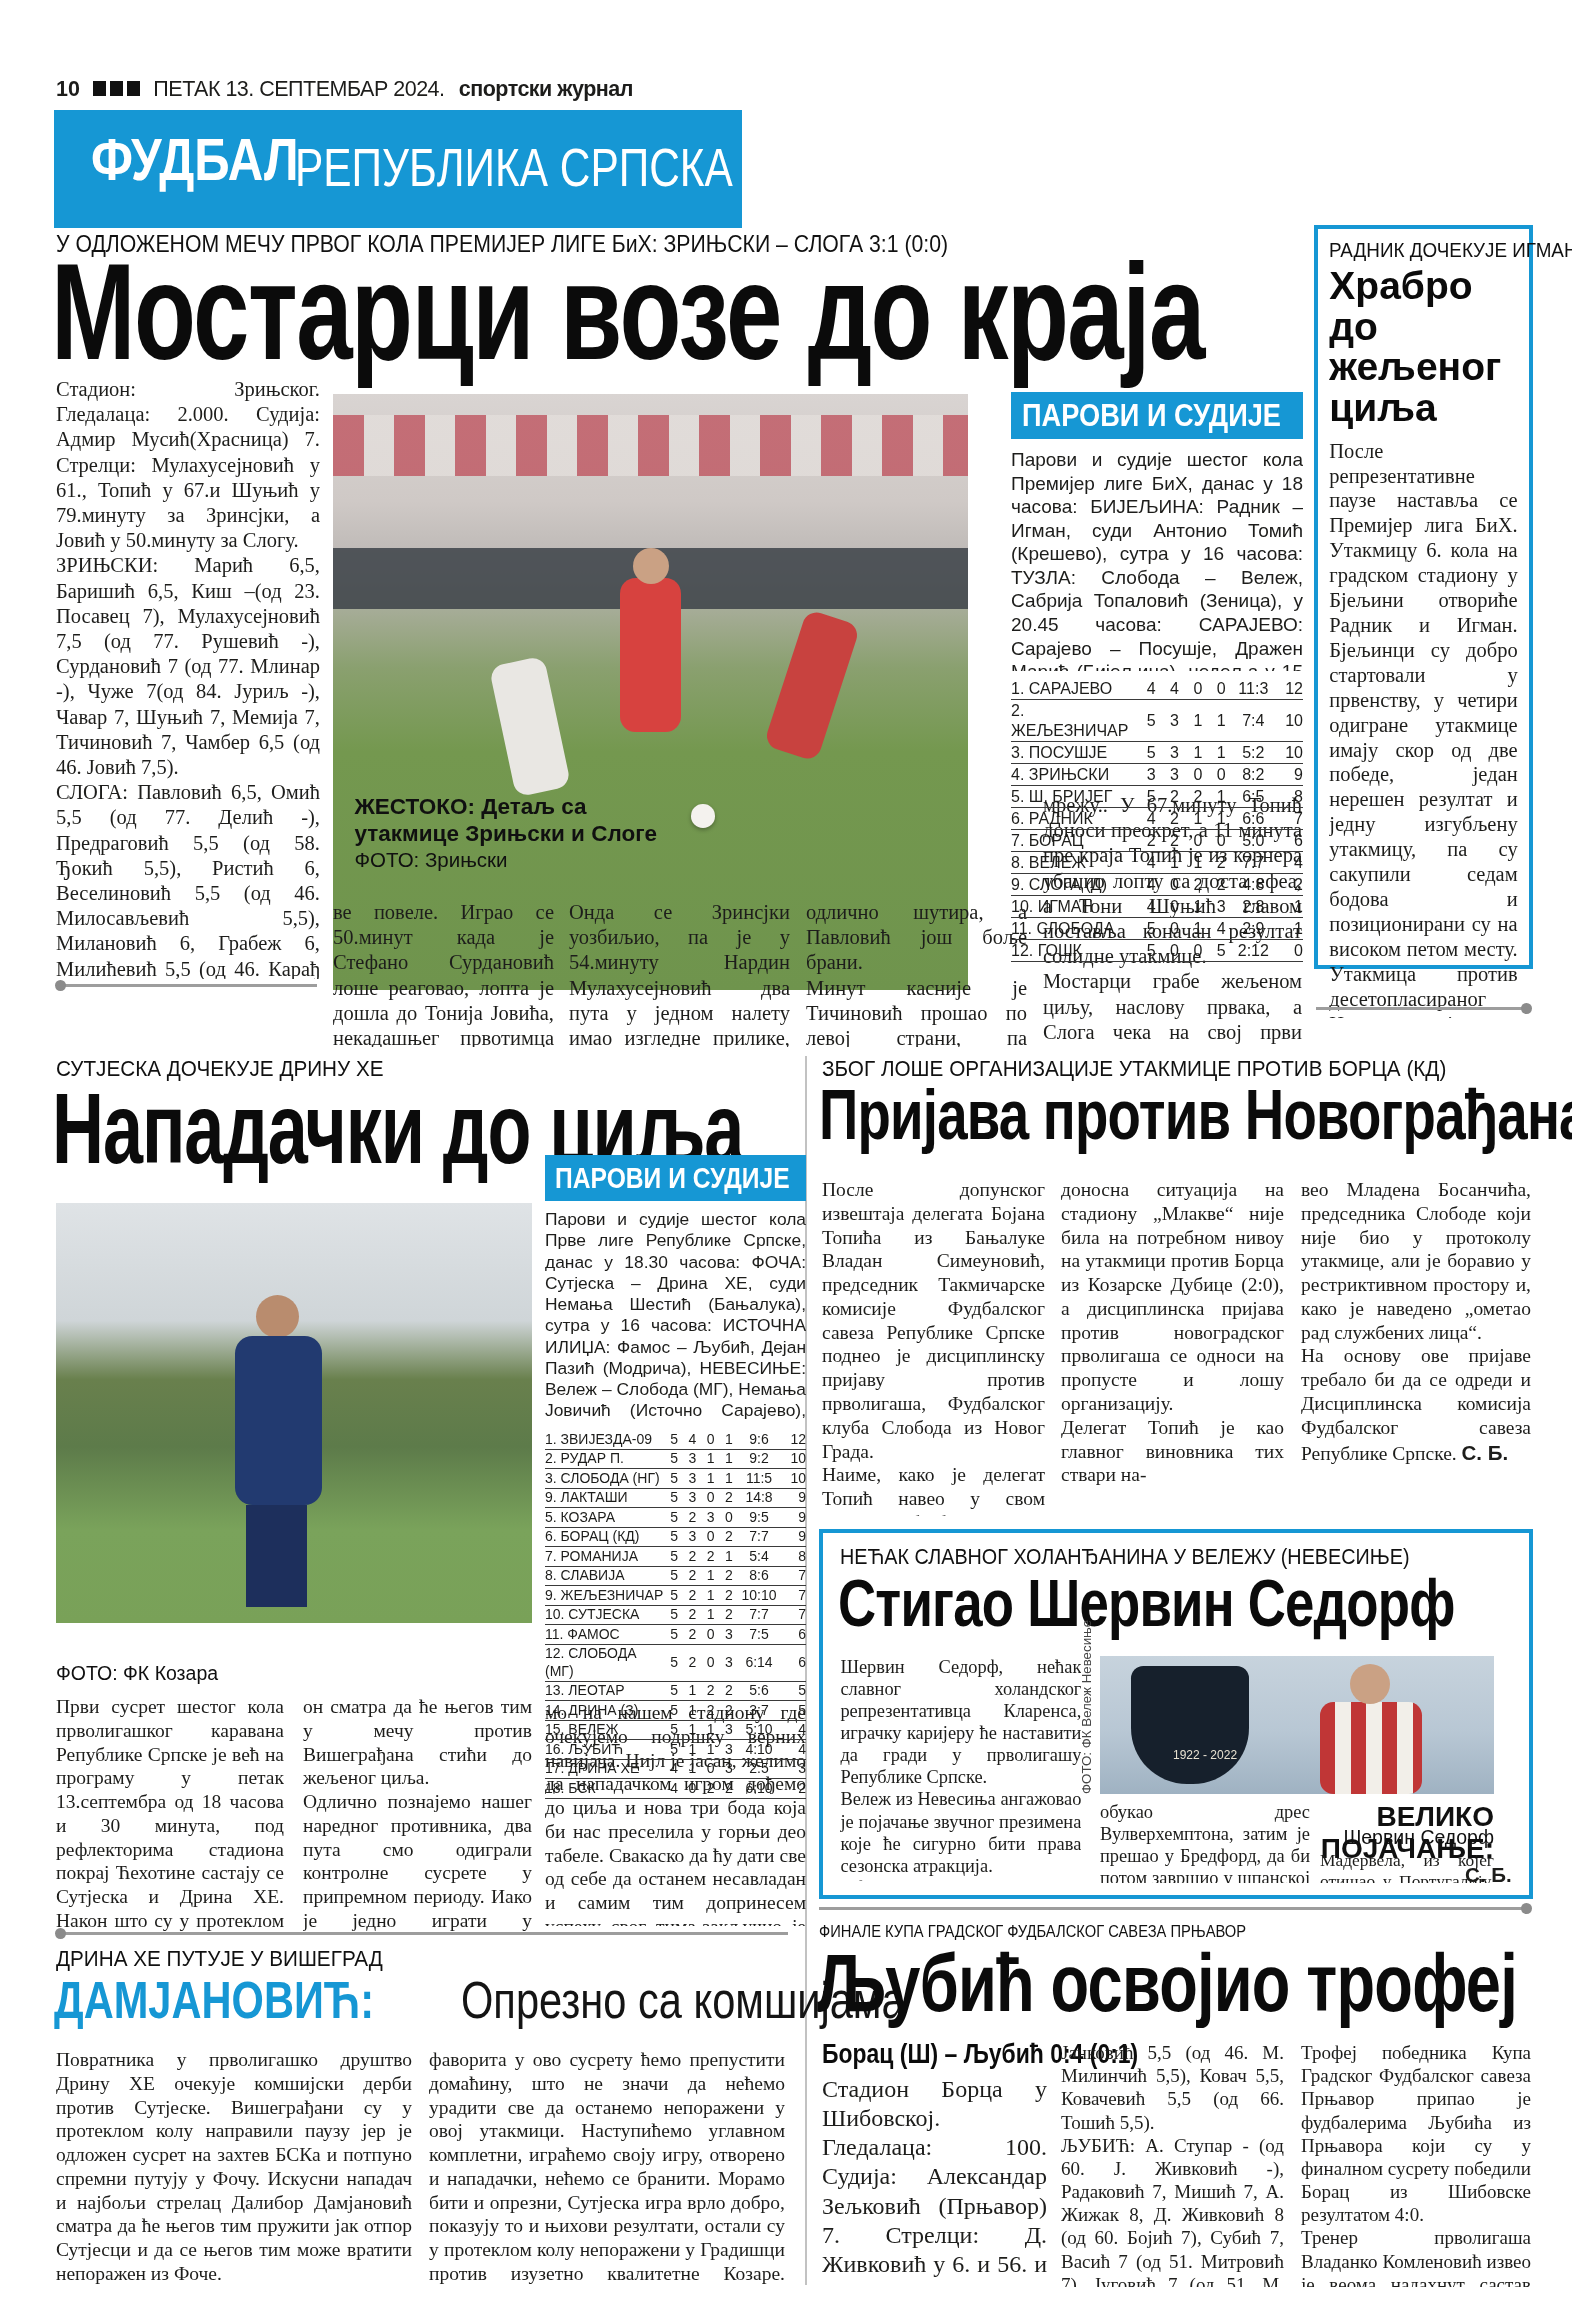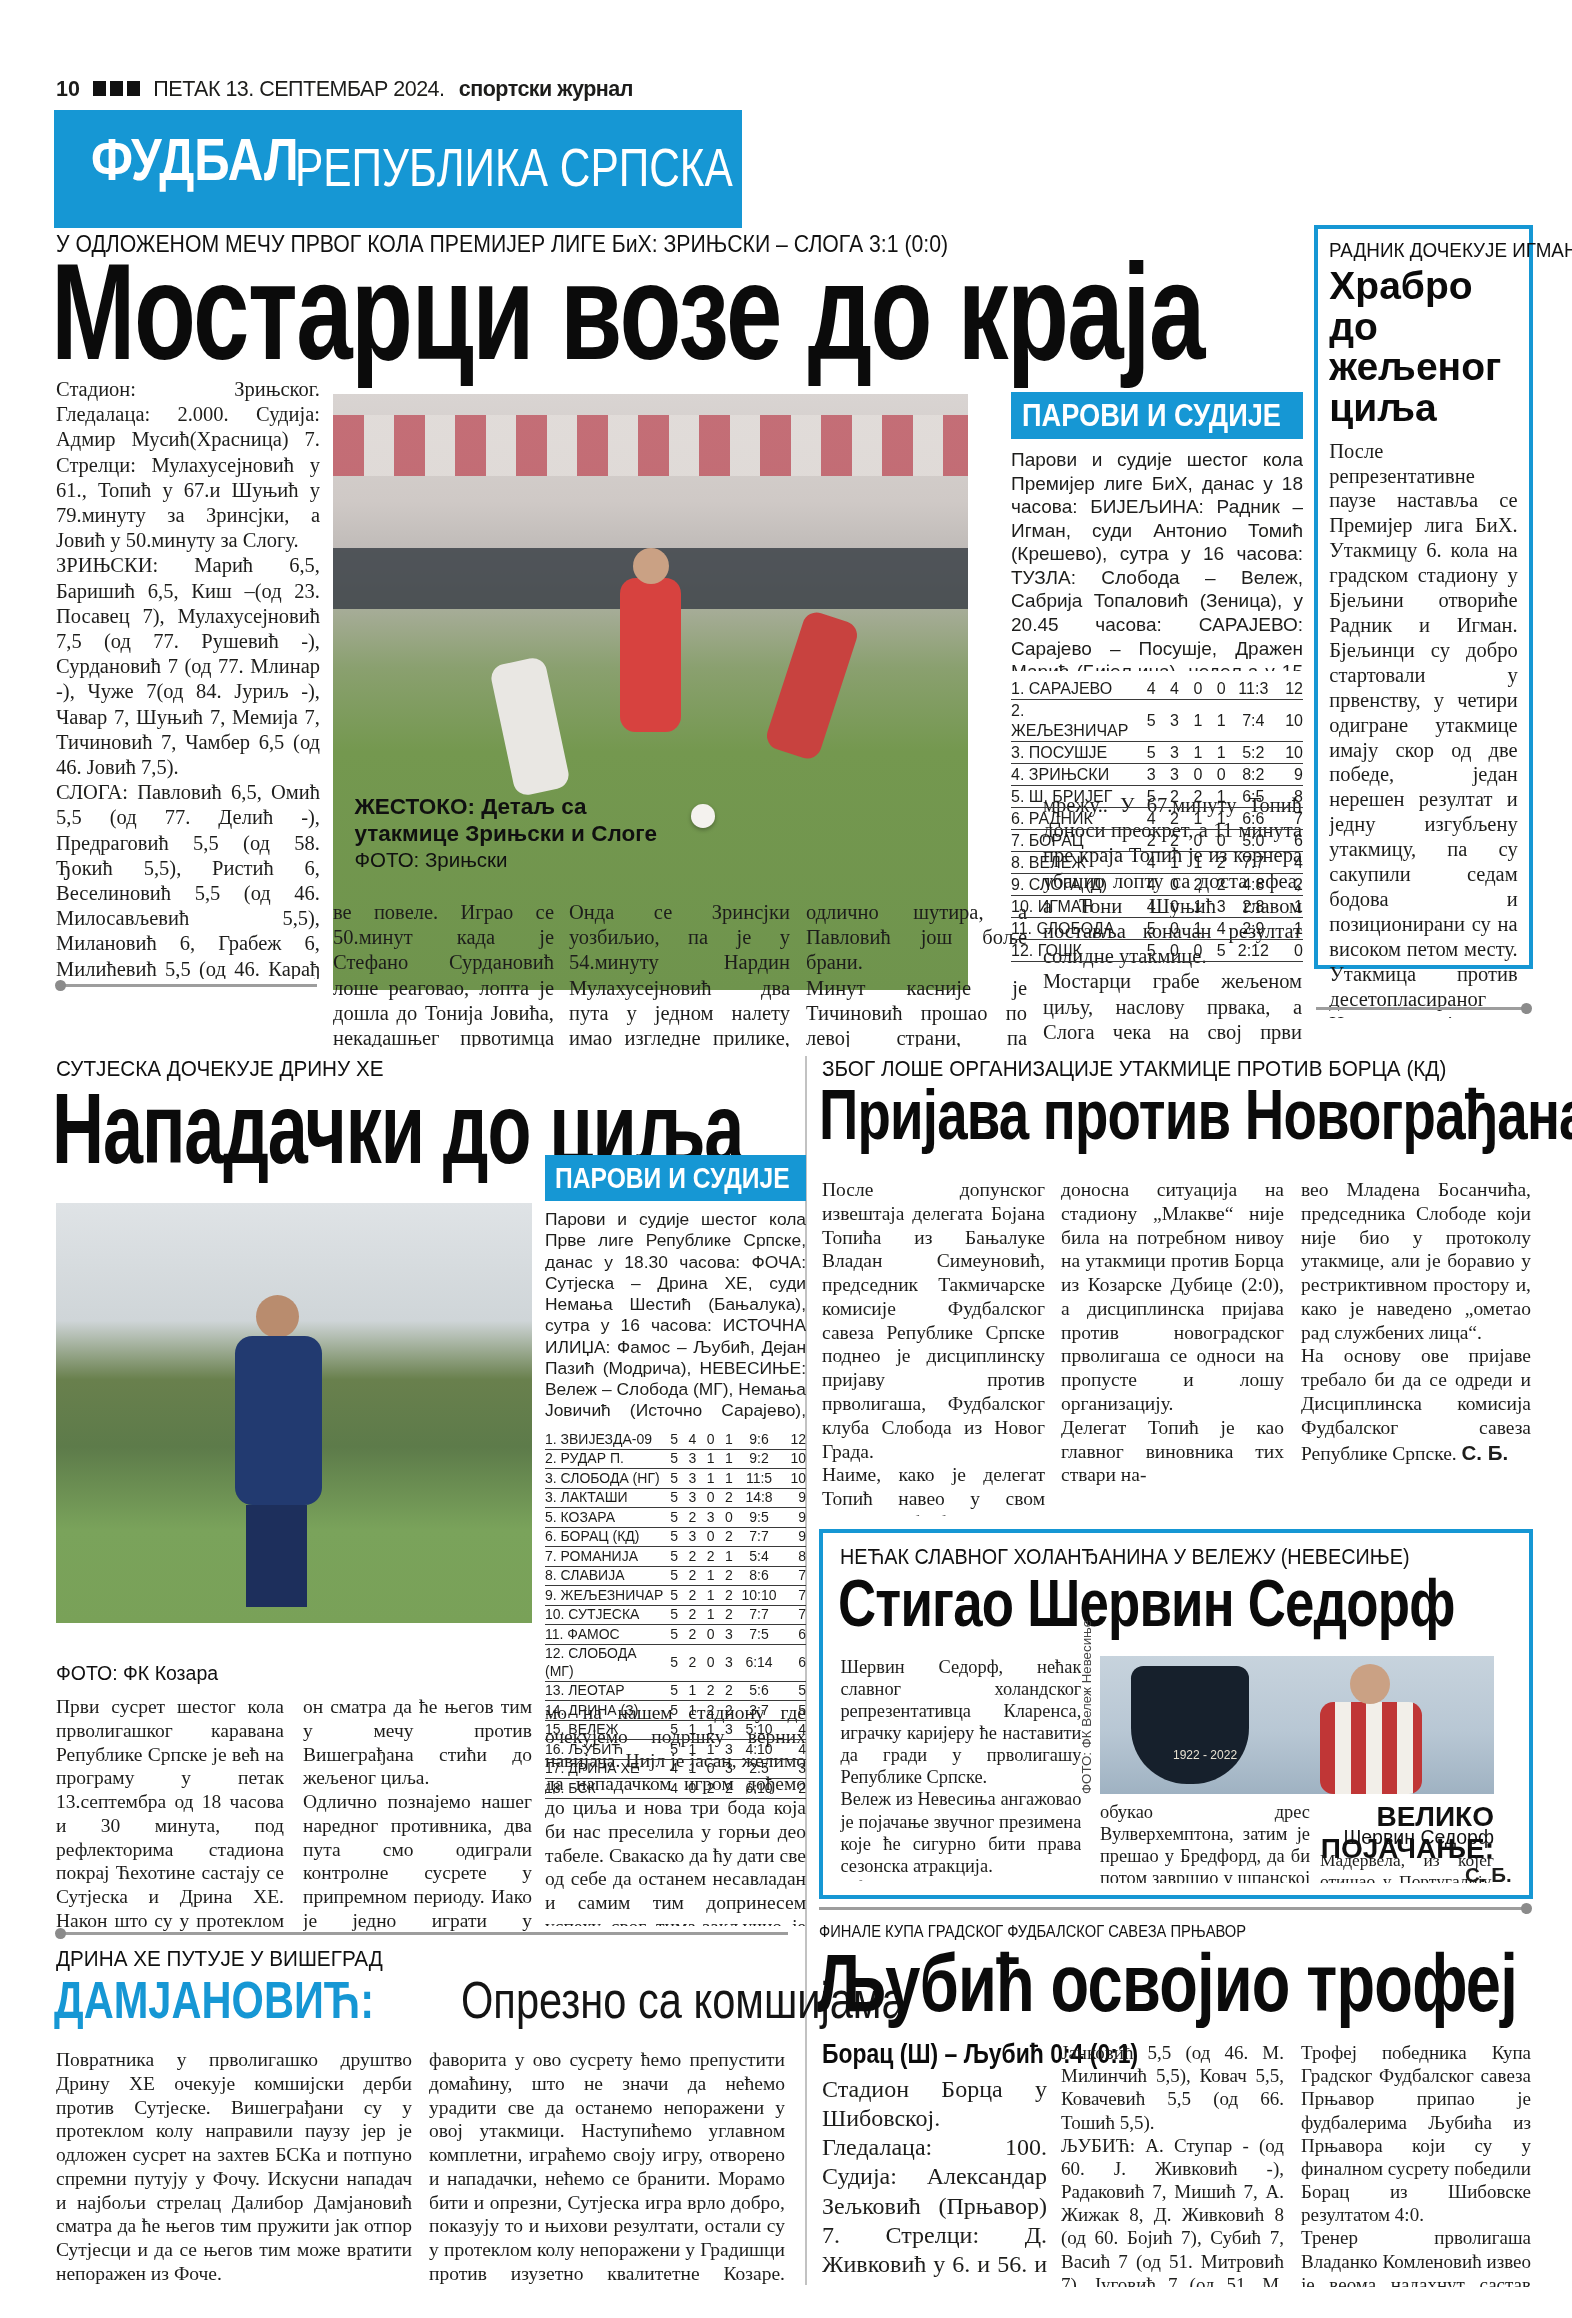--- a/index.html
+++ b/index.html
@@ -271,21 +271,21 @@
           <tr style="">
         <td>3. СЛОБОДА (НГ)</td>
         <td class="n">5</td>
         <td class="n">3</td>
         <td class="n">1</td>
         <td class="n">1</td>
         <td class="n">11:5</td>
         <td class="pts">10</td>
       </tr>
           <tr style="">
-        <td>3. ЛАКТАШИ</td>
+        <td>9. ЛАКТАШИ</td>
         <td class="n">5</td>
         <td class="n">3</td>
         <td class="n">0</td>
         <td class="n">2</td>
         <td class="n">14:8</td>
         <td class="pts">9</td>
       </tr>
           <tr style="">
         <td>5. КОЗАРА</td>
         <td class="n">5</td>

